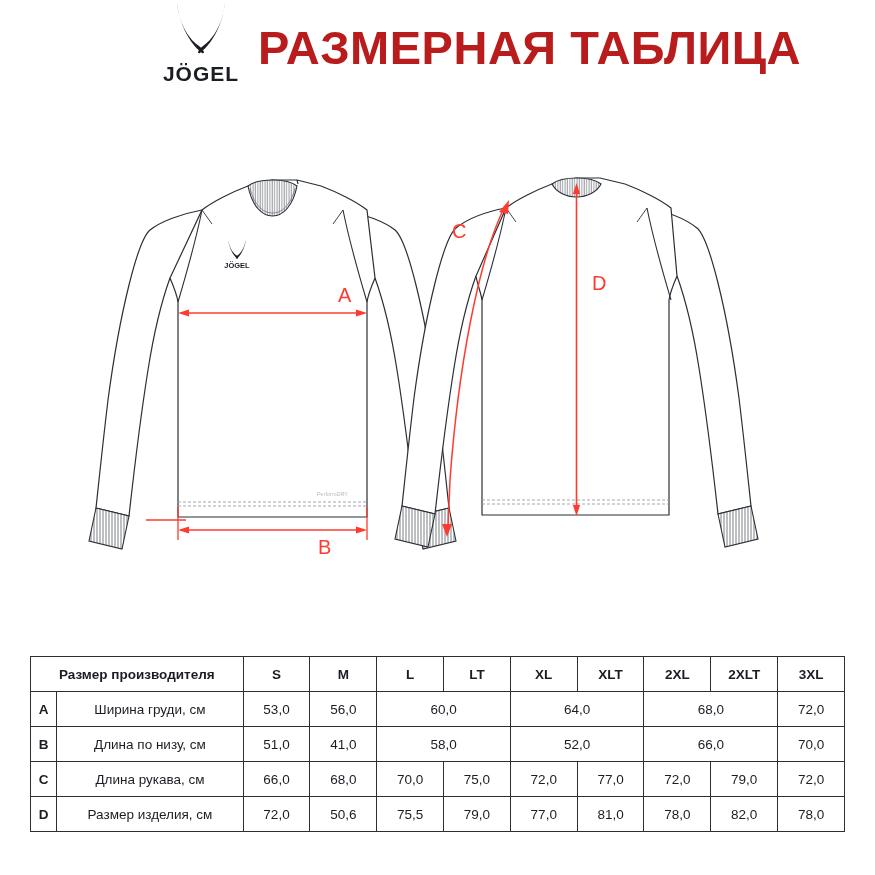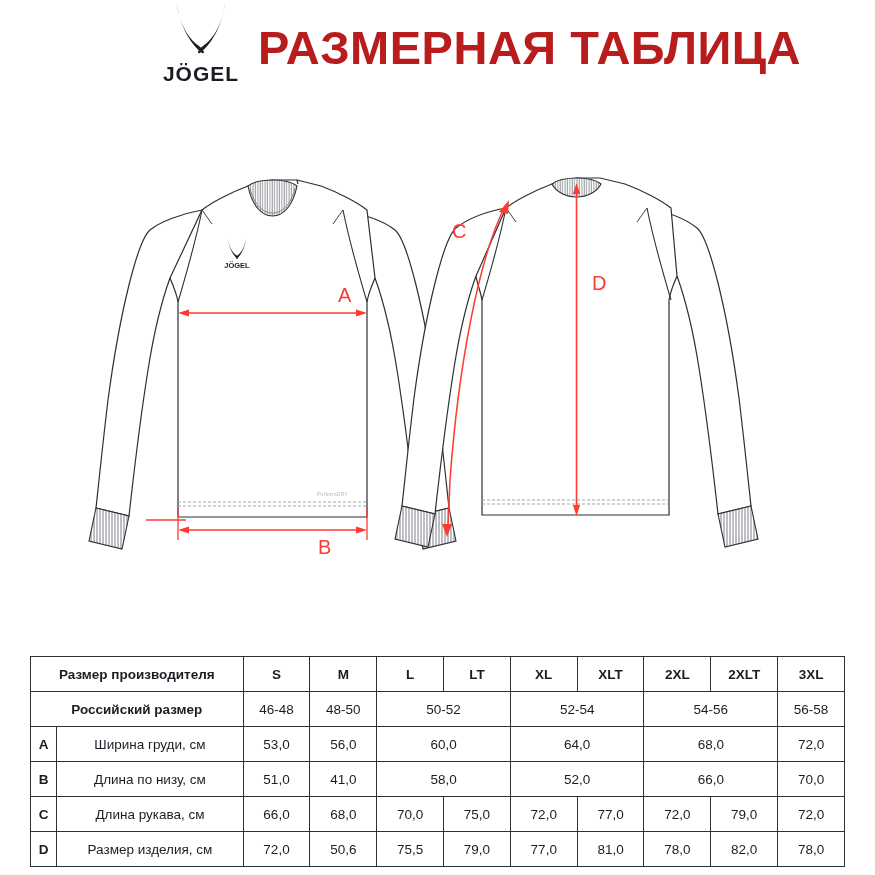--- a/index.html
+++ b/index.html
@@ -255,29 +255,20 @@
           <td class="head-size">M</td>
           <td class="head-size">L</td>
           <td class="head-size">LT</td>
           <td class="head-size">XL</td>
           <td class="head-size">XLT</td>
           <td class="head-size">2XL</td>
           <td class="head-size">2XLT</td>
           <td class="head-size">3XL</td>
         </tr>
         <tr>
-          <td class="head-label" colspan="2">Российский размер</td>
-          <td class="num">46-48</td>
-          <td class="num">48-50</td>
-          <td class="num" colspan="2">50-52</td>
-          <td class="num" colspan="2">52-54</td>
-          <td class="num" colspan="2">54-56</td>
-          <td class="num">56-58</td>
-        </tr>
-        <tr>
           <td class="row-letter">A</td>
           <td class="row-name">Ширина груди, см</td>
           <td class="num">53,0</td>
           <td class="num">56,0</td>
           <td class="num" colspan="2">60,0</td>
           <td class="num" colspan="2">64,0</td>
           <td class="num" colspan="2">68,0</td>
           <td class="num">72,0</td>
         </tr>
         <tr>

